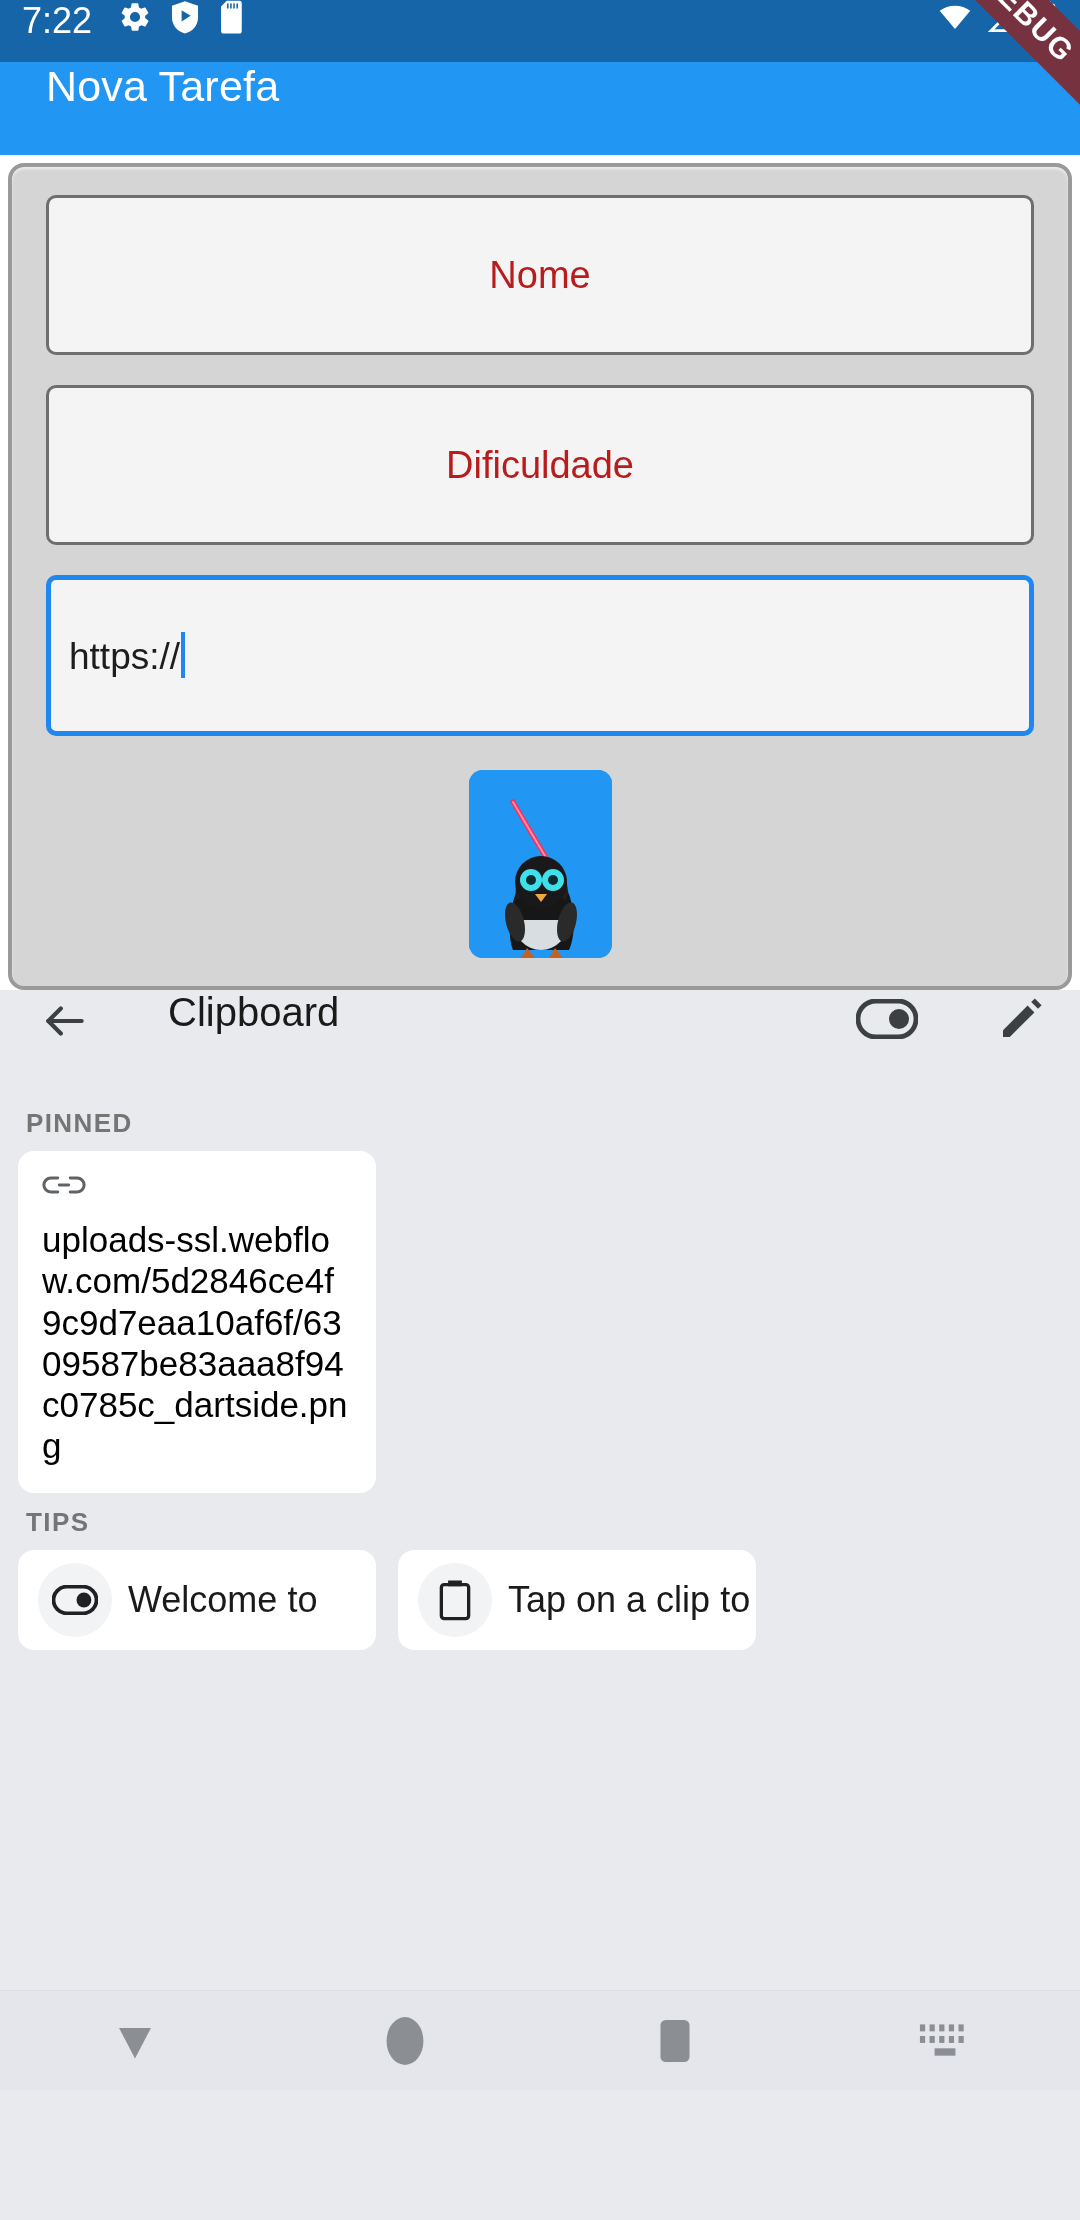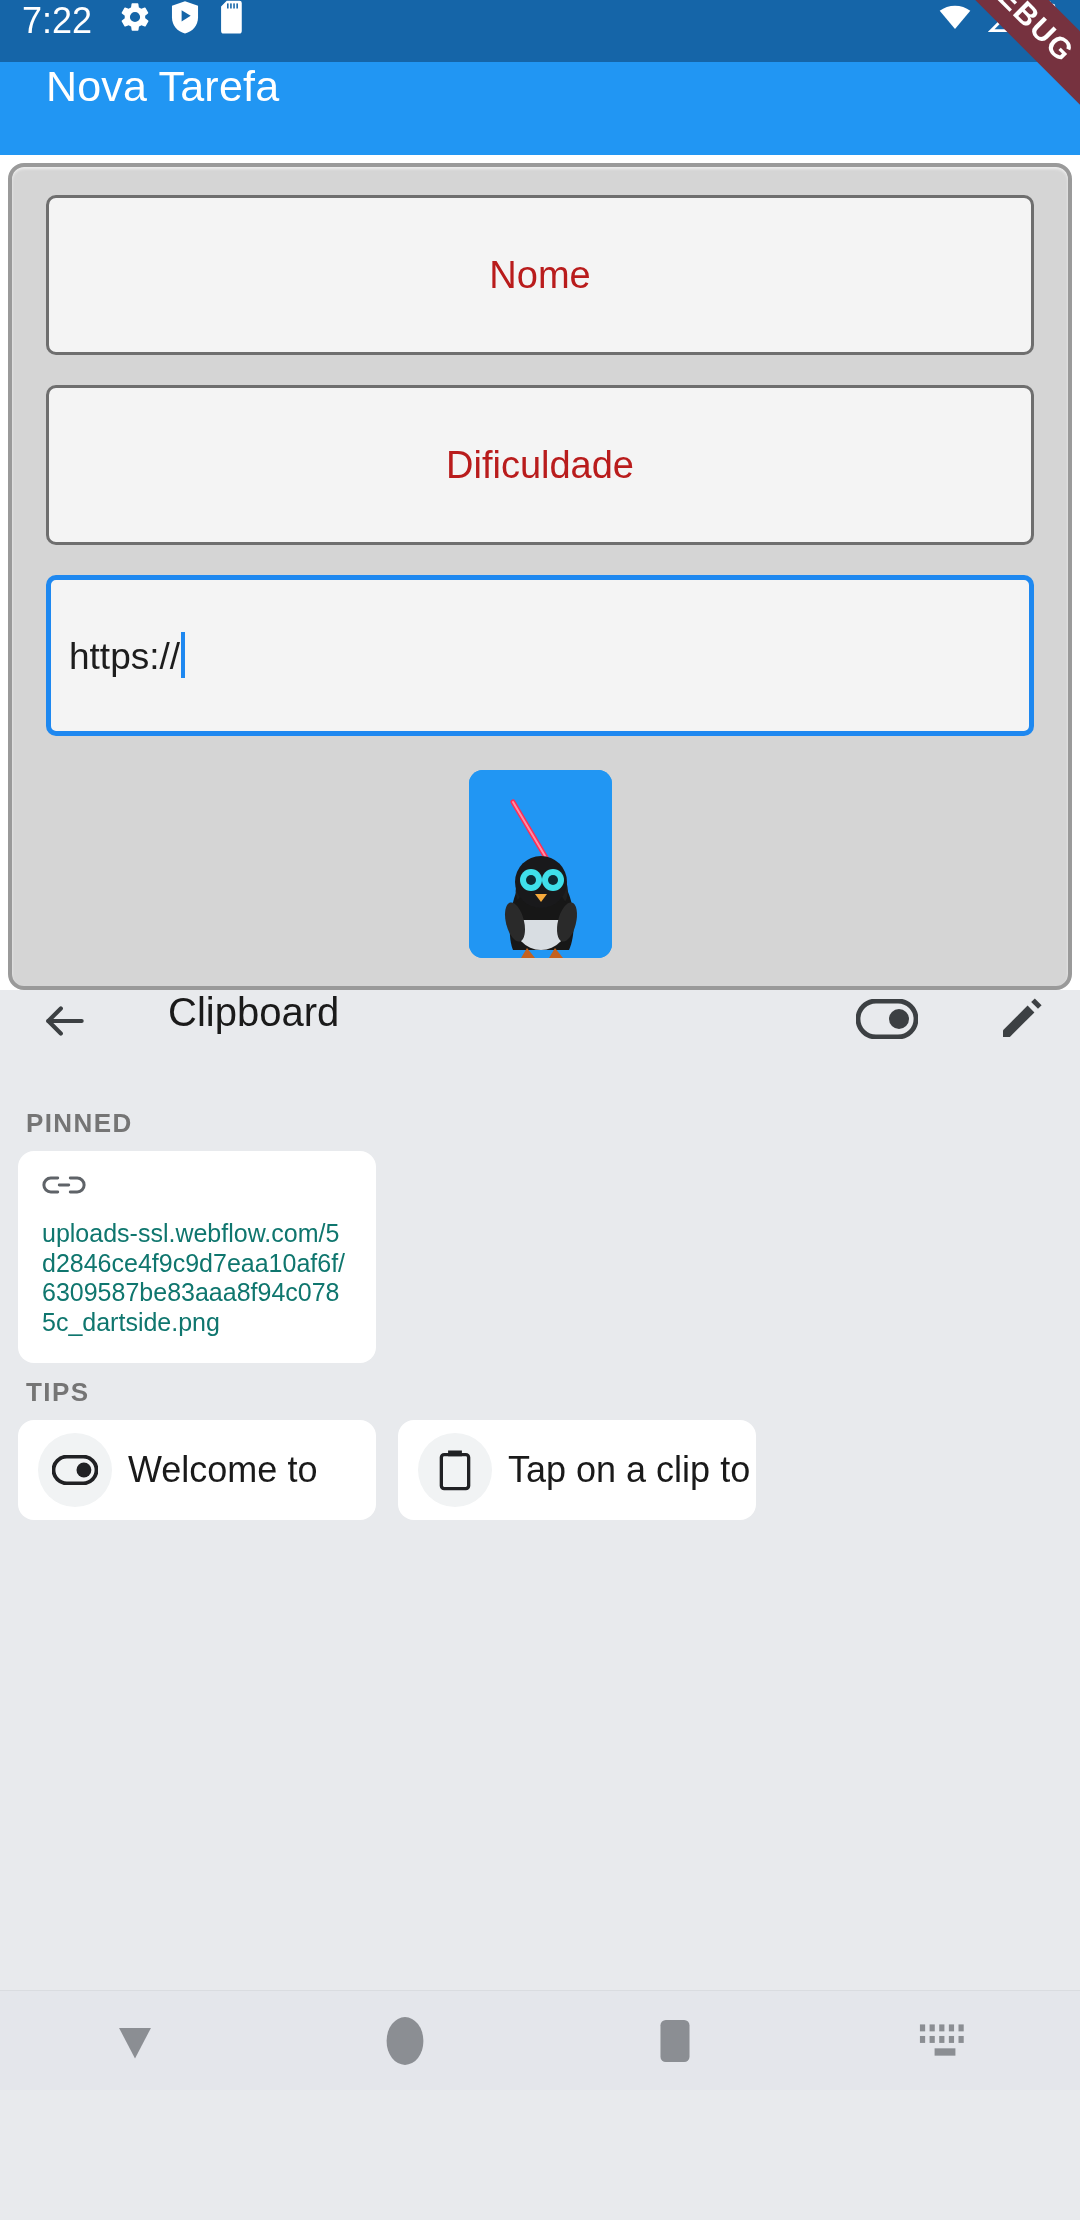--- a/index.html
+++ b/index.html
@@ -167,22 +167,22 @@
   .clip-row { padding:0 0 0 18px; display:flex; gap:22px; }
   .clip-card {
     width:358px;
     background:#ffffff;
     border-radius:16px;
     padding:22px 24px 26px 24px;
     cursor:pointer;
   }
   .clip-card .link-icon { margin-bottom:18px; }
   .clip-card .clip-text {
-    font-size:25px; line-height:1.18;
-    color:#0f766e;
+    font-size:35px; line-height:1.18;
+    color:#000000;
     word-break:break-all;
   }
 
   .tips-row { padding:0 0 0 18px; display:flex; gap:22px; }
   .tip-card {
     width:358px; height:100px;
     background:#ffffff;
     border-radius:16px;
     display:flex; align-items:center;
     padding:0 20px;

